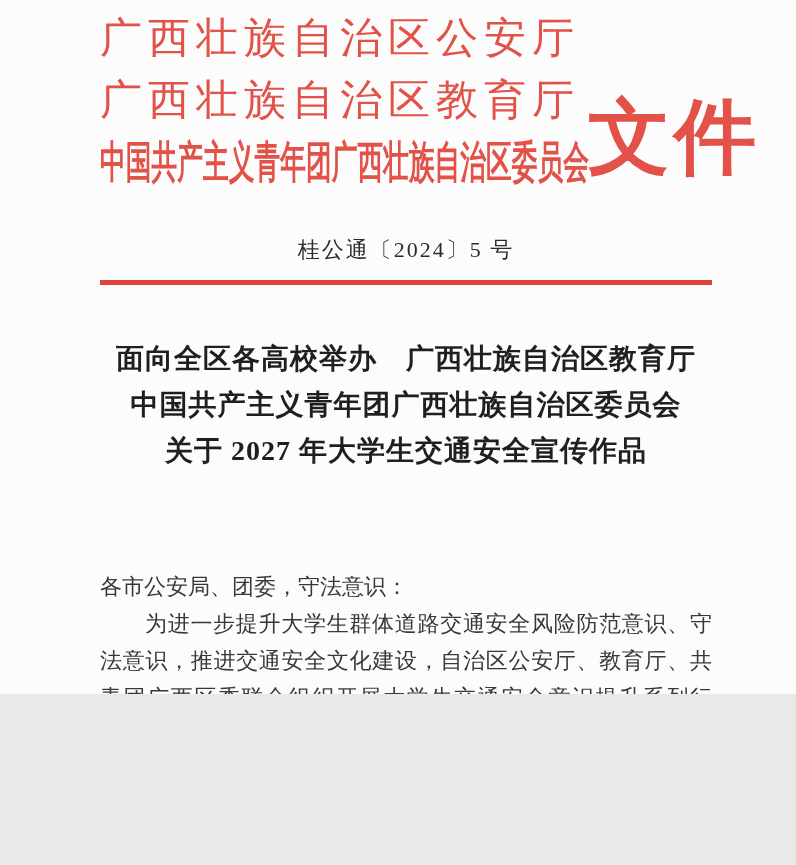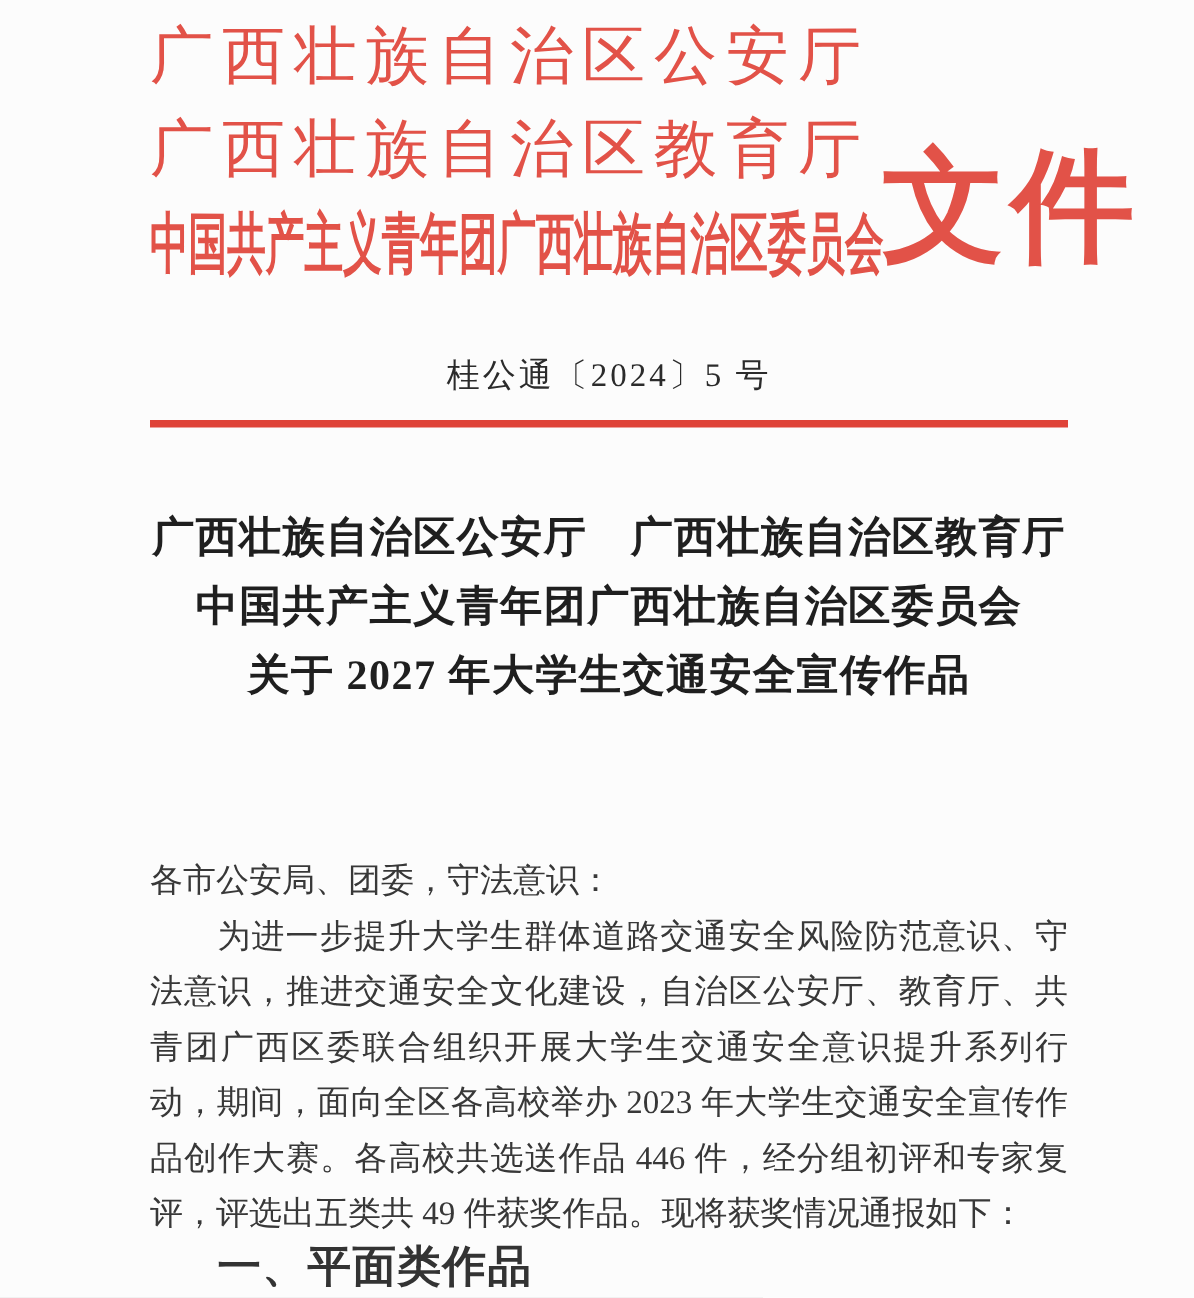--- a/index.html
+++ b/index.html
@@ -3,21 +3,21 @@
 <meta charset="utf-8">
 <style>
   html, body {
     margin: 0;
     padding: 0;
     background: #e9e9e9;
   }
   .page {
     position: relative;
     width: 796px;
-    height: 865px;
+    height: 694px;
     margin: 0 auto;
     background: var(--paper, #fcfcfc);
     overflow: hidden;
     font-family: "Liberation Serif", "DejaVu Serif", serif;
   }
   
   .org-line {
     position: absolute;
     left: 100px;
     color: var(--red, #e25248);
@@ -116,21 +116,21 @@
 
   <div class="doc-type">文件</div>
 
   <div class="org-line org-line-3">中国共产主义青年团广西壮族自治区委员会</div>
 
   <div class="doc-number">桂公通〔2024〕5 号</div>
 
   <div class="red-rule"></div>
 
   <div class="title-block">
-    <div>广西壮族自治区公安厅　广西壮族自治区教育厅</div>
+    <div>面向全区各高校举办　广西壮族自治区教育厅</div>
     <div>中国共产主义青年团广西壮族自治区委员会</div>
     <div>关于 2027 年大学生交通安全宣传作品</div>
   </div>
 
   <div class="body-block">
     <div class="salutation">各市公安局、团委，守法意识：</div>
     <div class="paragraph">为进一步提升大学生群体道路交通安全风险防范意识、守法意识，推进交通安全文化建设，自治区公安厅、教育厅、共青团广西区委联合组织开展大学生交通安全意识提升系列行动，期间，面向全区各高校举办 2023 年大学生交通安全宣传作品创作大赛。各高校共选送作品 446 件，经分组初评和专家复评，评选出五类共 49 件获奖作品。现将获奖情况通报如下：</div>
     <div class="section-heading">一、平面类作品</div>
   </div>
 

